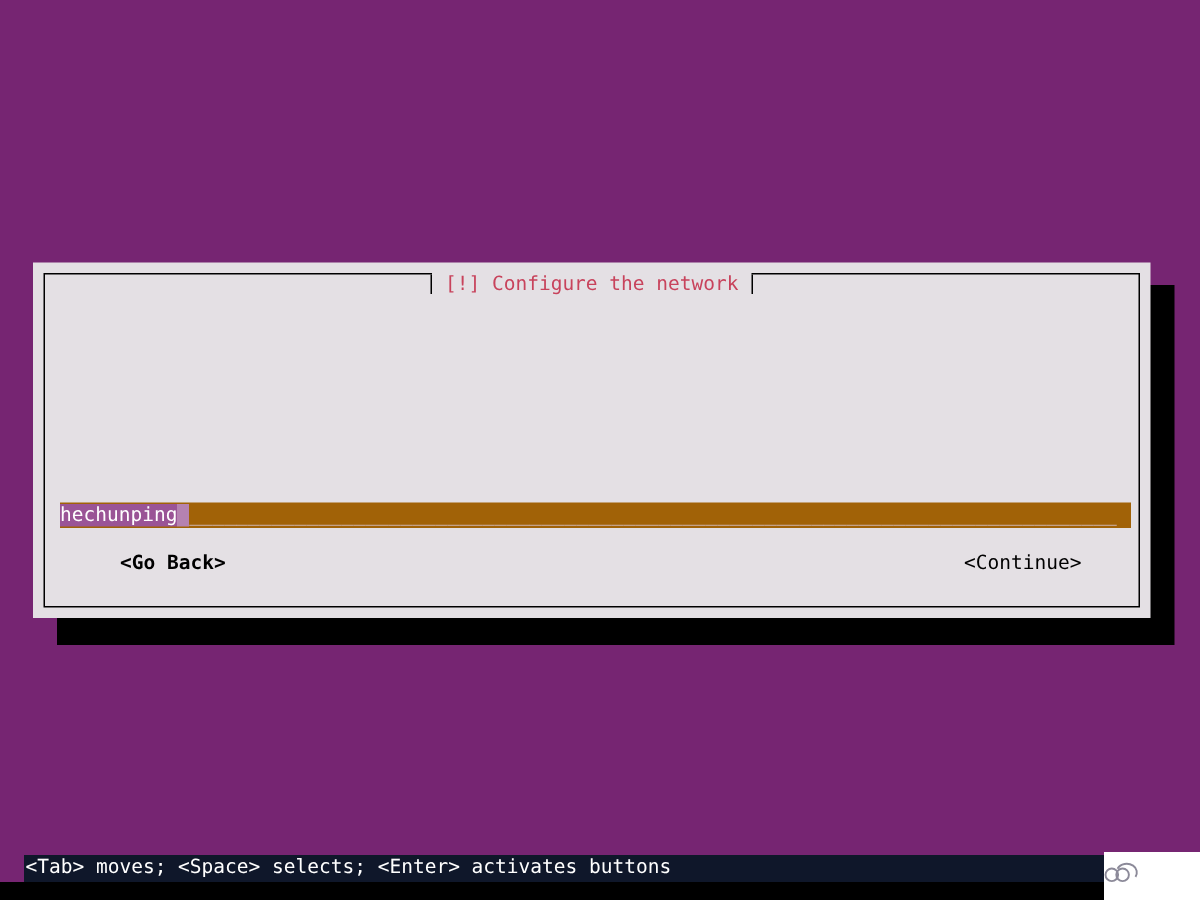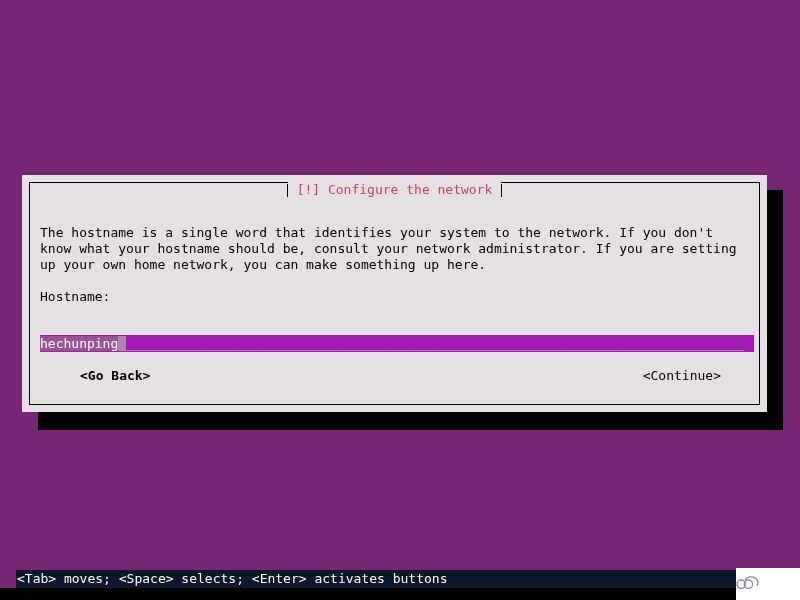--- a/index.html
+++ b/index.html
@@ -106,21 +106,21 @@
     margin: 0;
   }
 
   
   #hostname-field {
     position: absolute;
     left: 10px;
     top: 152px;
     width: 714px;
     height: 17px;
-    background: #a21caf;
+    background: #a16207;
     color: #e4e0e4;
     white-space: pre;
     overflow: hidden;
     font-size: 13px;
     line-height: 17px;
     box-sizing: border-box;
   }
   #hostname-field .sel {
     background: #9a5496;
     color: #ffffff;
@@ -210,25 +210,21 @@
 
   <div id="dialog">
     <div id="dialog-inner">
 
       <div class="title-wrap">
         <span class="title-tick"></span><span class="title-text">[!] Configure the network</span><span class="title-tick"></span>
       </div>
 
       <div class="body-area">
         <div class="para-gap"></div>
-        <p class="para">The hostname is a single word that identifies your system to the network. If you don't
-know what your hostname should be, consult your network administrator. If you are setting
-up your own home network, you can make something up here.</p>
         <div class="para-gap"></div>
-        <p class="label-host">Hostname:</p>
       </div>
 
       <div id="hostname-field"><span class="sel">hechunping</span><span class="cursor"> </span><span class="fill">_______________________________________________________________________________</span></div>
 
       <div class="btn-row">
         <div class="btn" id="go-back-button">&lt;Go Back&gt;</div>
         <div class="btn" id="continue-button">&lt;Continue&gt;</div>
       </div>
 
     </div>

